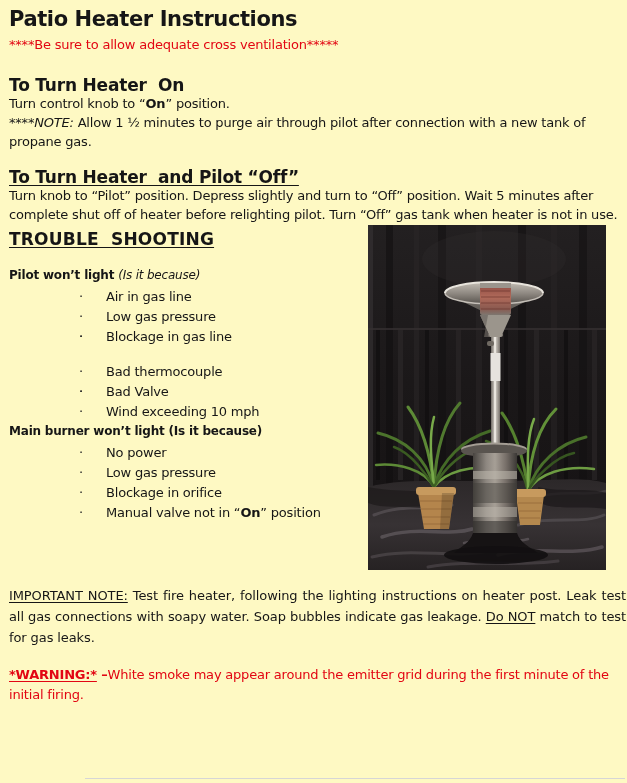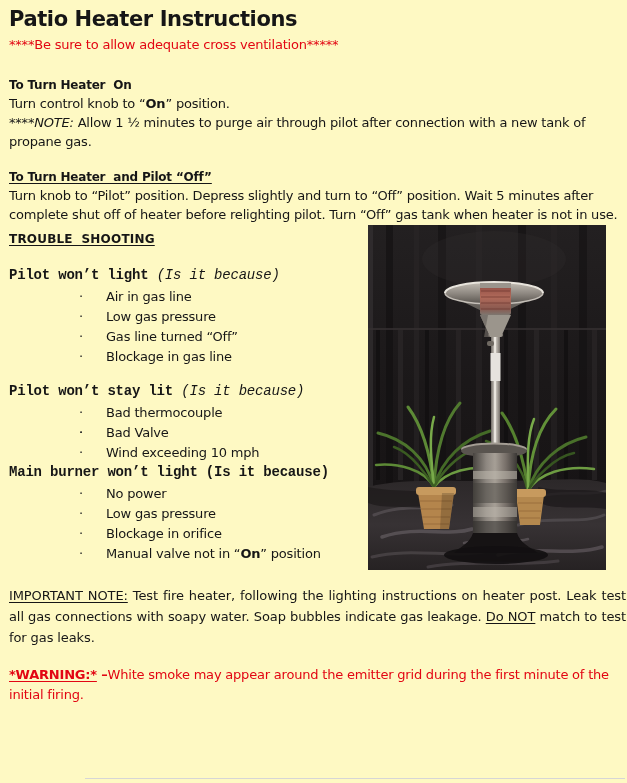--- a/index.html
+++ b/index.html
@@ -6,30 +6,30 @@
   .page{
     position:relative; width:627px; height:783px; overflow:hidden;
     box-sizing:border-box; padding:4px 1px 0 9px;
     font-family:"DejaVu Sans", "Liberation Sans", sans-serif;
     font-size:13px; line-height:19px; letter-spacing:-0.2px; color:#161616;
     background:#fef9c3;
   }
   h1{font-size:21px; line-height:26px; margin:2px 0 3px 0; letter-spacing:-0.4px; font-weight:bold;}
   .red{color:#e20613;}
   .notice{font-size:13px; margin:1px 0 0 0;}
-  h2{font-size:12px; line-height:18px; font-weight:bold; margin:0; white-space:pre-wrap;}
+  h2{font-size:17px; line-height:18px; font-weight:bold; margin:0; white-space:pre-wrap;}
   p{margin:0;}
   .mt-lg{margin-top:22px;}
   .mt-md{margin-top:17px;}
   .u{text-decoration:underline; text-underline-offset:2px;}
   .bi{font-weight:normal; font-style:italic;}
   .columns{display:flex; align-items:flex-start; margin-top:6px;}
   .left-col{width:356px; flex:0 0 356px;}
   .ts-heading{letter-spacing:0.2px;}
-  .ts-group-label{font-size:14px; font-weight:bold; line-height:19px; margin:0;font-family:Liberation Mono, monospace;}
+  .ts-group-label{font-size:12px; font-weight:bold; line-height:19px; margin:0;}
   .ts-group-label i{font-weight:normal;}
   .ts-group{margin-top:15px;}
   .ts-group.tight{margin-top:0;}
   ul.ts-list{list-style:none; margin:2px 0 0 0; padding:0;}
   ul.ts-list li{position:relative; padding-left:97px; line-height:20px;}
   ul.ts-list .dot{position:absolute; left:70px; top:0; color:#222;}
   .photo-wrap{width:238px; height:345px; margin-left:3px; margin-top:-5px; flex:0 0 238px;}
   .photo-wrap svg{display:block; width:238px; height:345px;}
   .important{font-weight:normal; text-align:justify; margin-top:15px; line-height:21px; letter-spacing:-0.1px;}
   .warning{margin-top:17px; line-height:20px;}
@@ -61,27 +61,26 @@
   <div class="columns">
 
     <div class="left-col">
       <h2 class="u ts-heading">TROUBLE  SHOOTING</h2>
 
       <div class="ts-group" style="margin-top:18px;">
         <p class="ts-group-label"><b>Pilot won’t light </b><i>(Is it because)</i></p>
         <ul class="ts-list">
           <li><span class="dot">·</span><span>Air in gas line</span></li>
           <li><span class="dot">·</span><span>Low gas pressure</span></li>
-          <li><span class="dot">·</span><span>Gas line turned “Off”</span></li>
+          <li><span class="dot">·</span></li>
           <li><span class="dot">·</span><span>Blockage in gas line</span></li>
         </ul>
       </div>
 
       <div class="ts-group">
-        <p class="ts-group-label"><b>Pilot won’t stay lit </b><i>(Is it because)</i></p>
         <ul class="ts-list">
           <li><span class="dot">·</span><span>Bad thermocouple</span></li>
           <li><span class="dot">·</span></li>
           <li><span class="dot">·</span><span>Bad Valve</span></li>
           <li><span class="dot">·</span><span>Wind exceeding 10 mph</span></li>
         </ul>
       </div>
 
       <div class="ts-group tight">
         <p class="ts-group-label"><b>Main burner won’t light (Is it because)</b><i></i></p>

